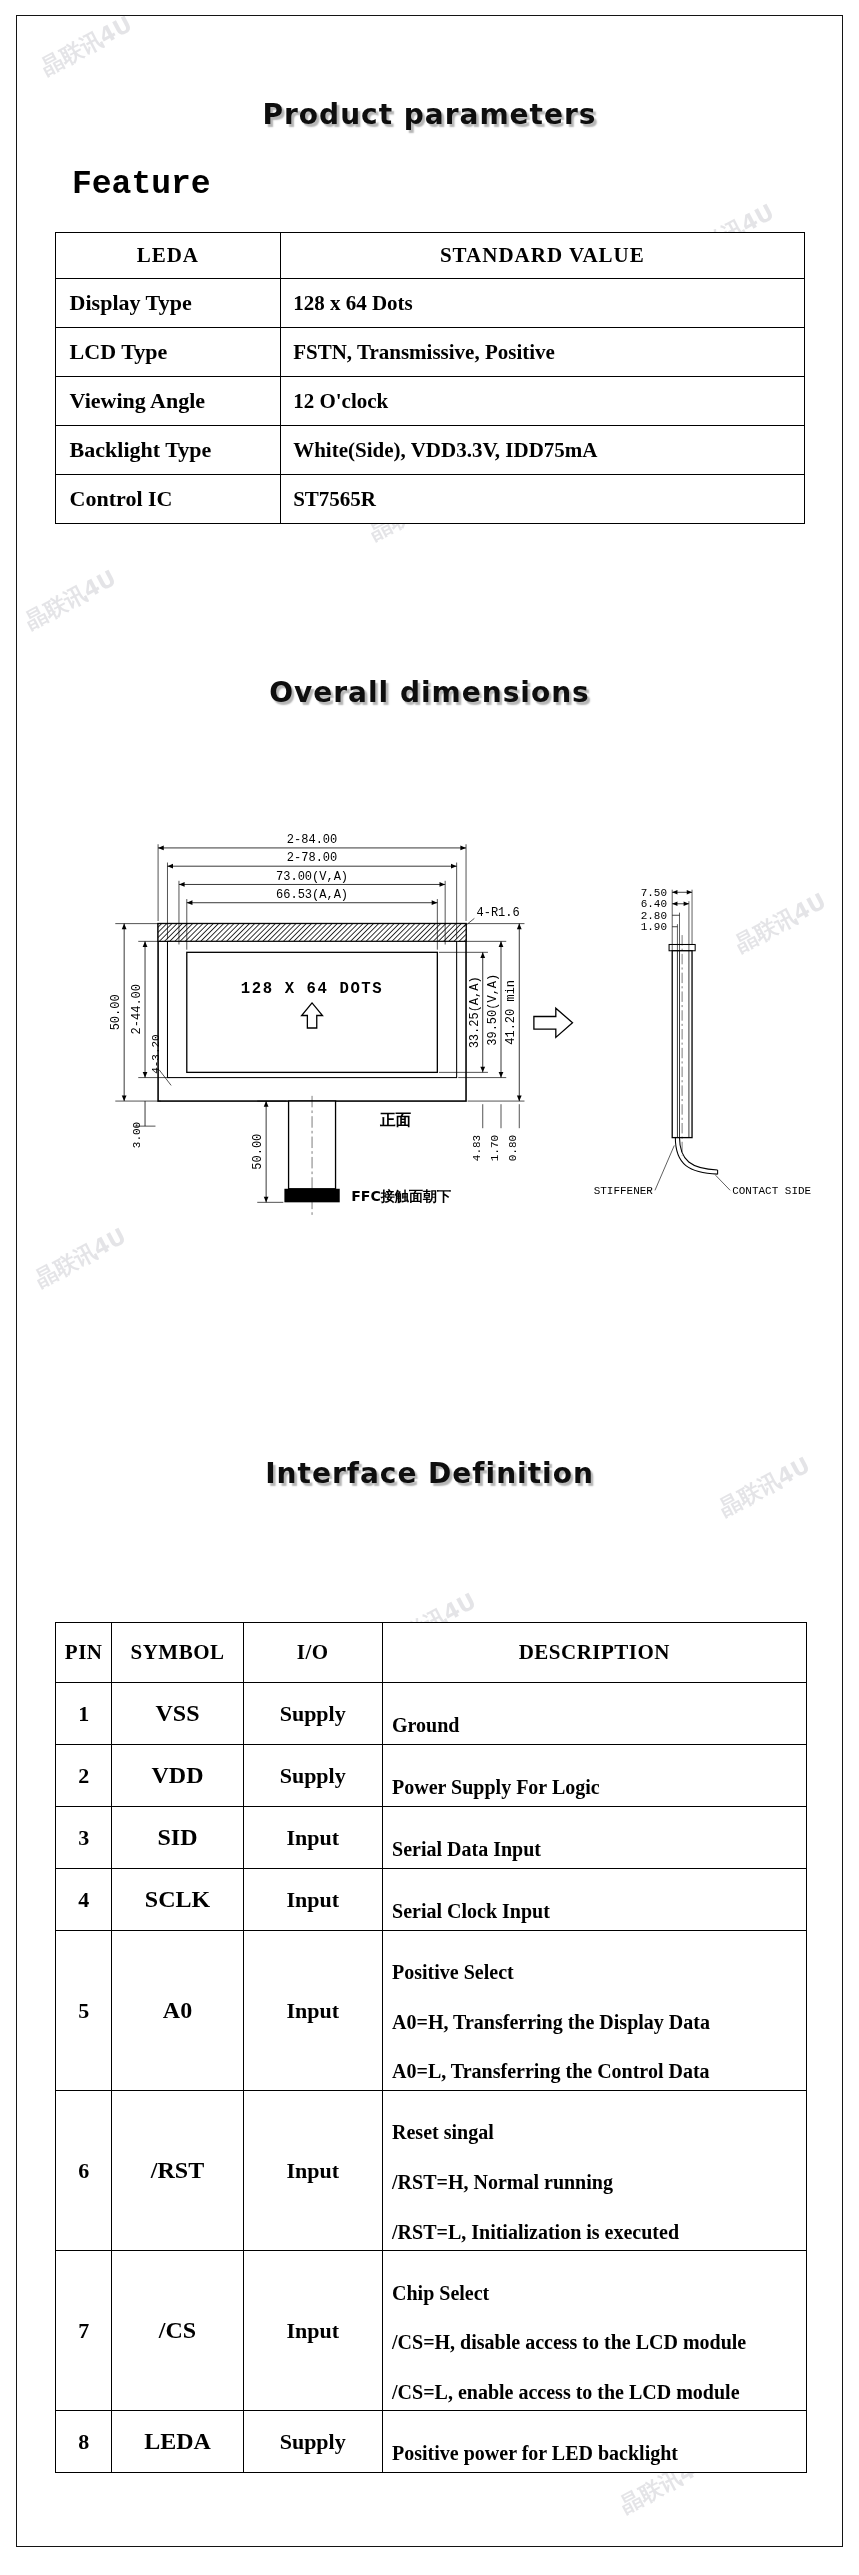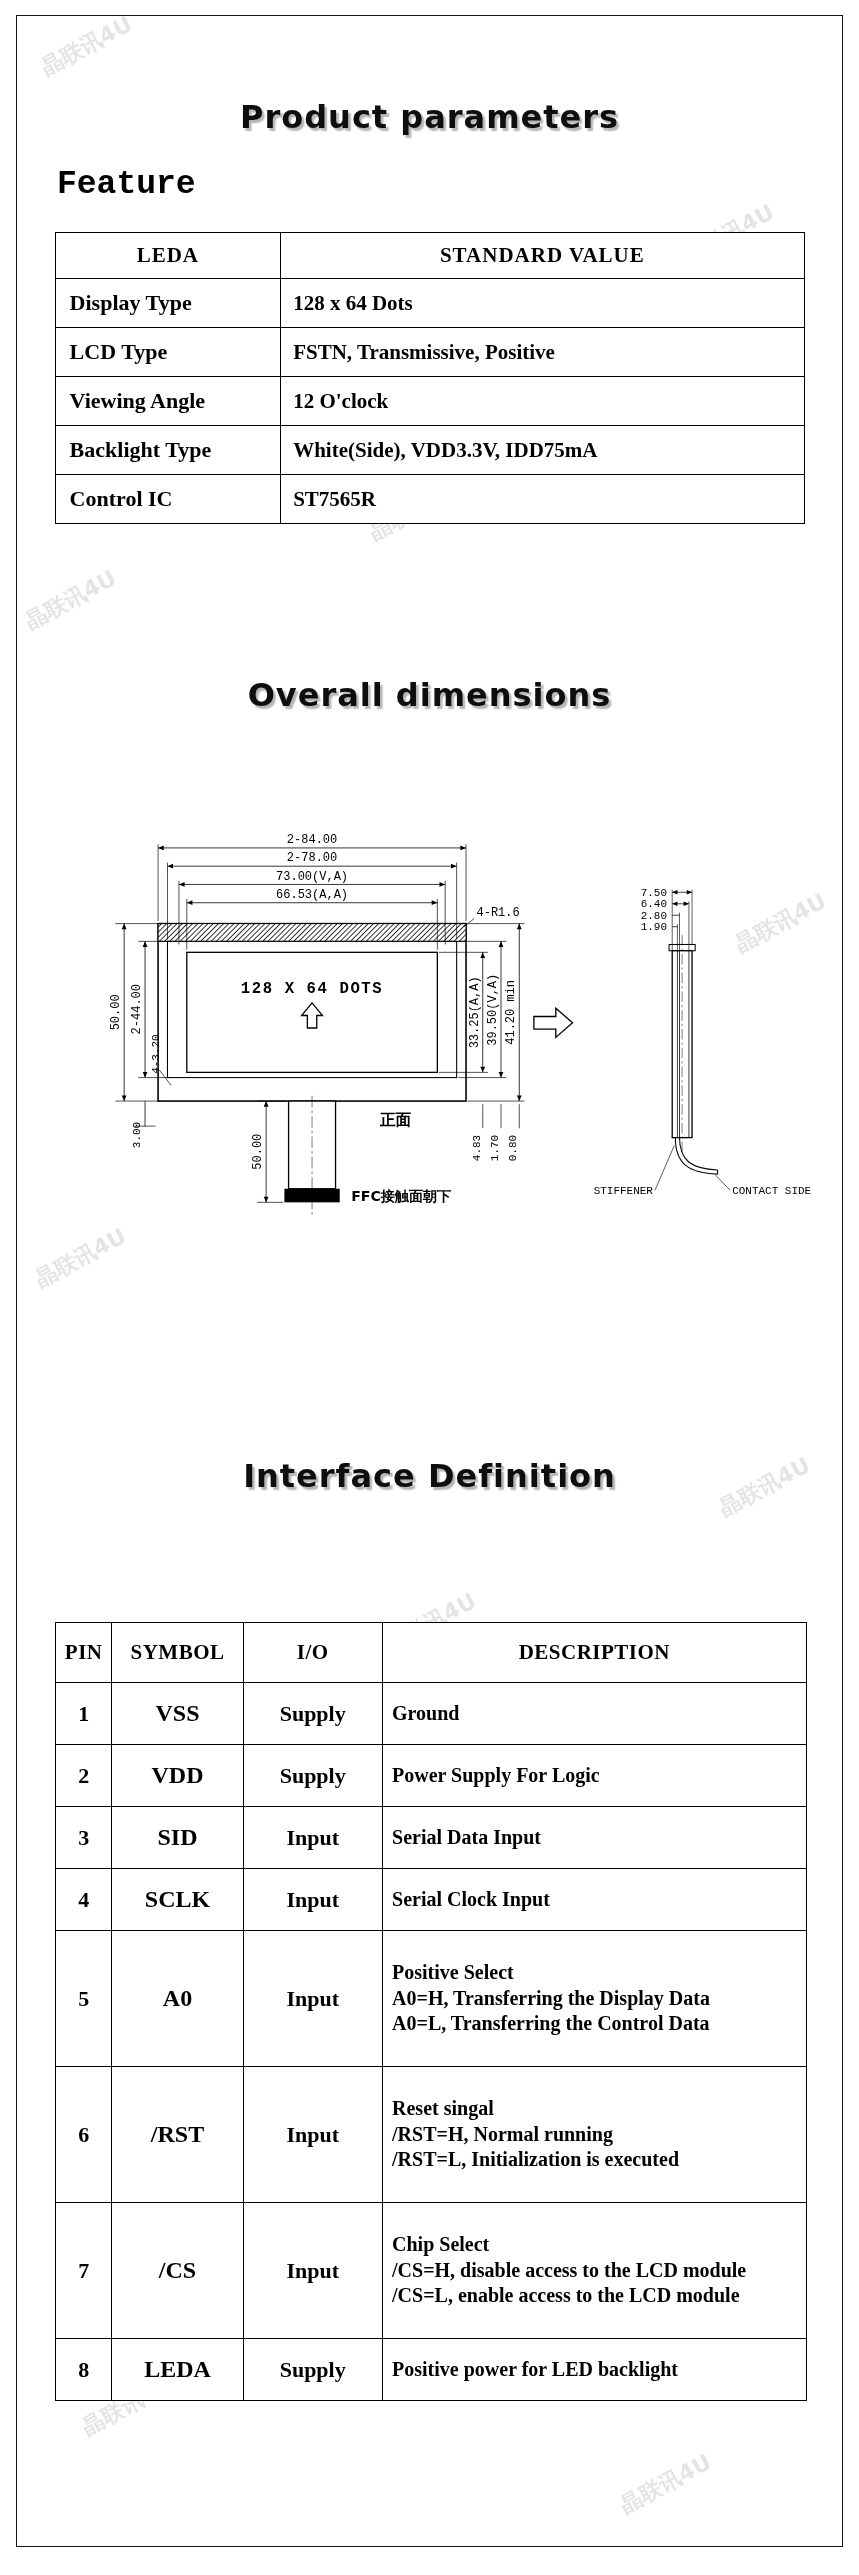--- a/index.html
+++ b/index.html
@@ -7,28 +7,28 @@
     position:relative; width:859px; height:2576px; background:#ffffff;
     font-family:"Liberation Serif","DejaVu Serif",serif; color:#000; overflow:hidden;
   }
   .frame {
     position:absolute; left:15.7px; top:14.6px; width:825px; height:2530px;
     border:1.6px solid #141414;
   }
   .big-title {
     position:absolute; left:0; width:100%; text-align:center;
     font-family:"DejaVu Sans","Liberation Sans",sans-serif; font-weight:bold;
-    font-size:32px; letter-spacing:1px; color:#0e0e0e;
+    font-size:28px; letter-spacing:1px; color:#0e0e0e;
     text-shadow:2.6px 2.6px 1.6px #b5b5b5;
   }
   .t1 { top:98px; }
   .t2 { top:676px; }
   .t3 { top:1457px; }
   .section-heading {
-    position:absolute; left:57px;
+    position:absolute; left:72px;
     font-family:"Liberation Mono","DejaVu Sans Mono",monospace; font-weight:bold;
     font-size:33px; color:#000;
   }
   .h-feature { top:166px; }
   .h-pins { top:1633px; }
 
   table { border-collapse:collapse; table-layout:fixed; background:#fff; }
   .feature-table {
     position:absolute; left:55px; top:232px; width:750px;
     border:1.6px solid #000;
@@ -45,21 +45,21 @@
     position:absolute; left:55px; top:1622px; width:752px;
     border:1.6px solid #000;
   }
   .pin-table th, .pin-table td { border:1px solid #000; }
   .pin-table th { height:57px; font-size:21px; font-weight:bold; text-align:center; letter-spacing:0.5px; }
   .pin-table td { font-weight:bold; vertical-align:middle; }
   .pin-table td.pin { font-size:22px; text-align:center; }
   .pin-table td.sym { font-size:24px; text-align:center; }
   .pin-table td.io  { font-size:22px; text-align:center; }
   .pin-table td.desc { font-size:20px; padding:5.2px 9.4px; }
-  .pin-table td.desc .line { line-height:1.28; }
+  .pin-table td.desc .line { line-height:1.28;margin-top:24px; }
   tr.rs { height:62px; }
   tr.rl { height:136px; }
 
   .drawing { position:absolute; left:38px; top:814px; }
   .dimtext {
     font-family:"Liberation Mono","DejaVu Sans Mono",monospace;
     font-size:23px; fill:#000;
   }
   .dimsmall { font-family:"Liberation Mono","DejaVu Sans Mono",monospace; font-size:21px; fill:#000; }
   .cjk { font-family:"DejaVu Sans","Liberation Sans",sans-serif; font-weight:bold; fill:#000; }

